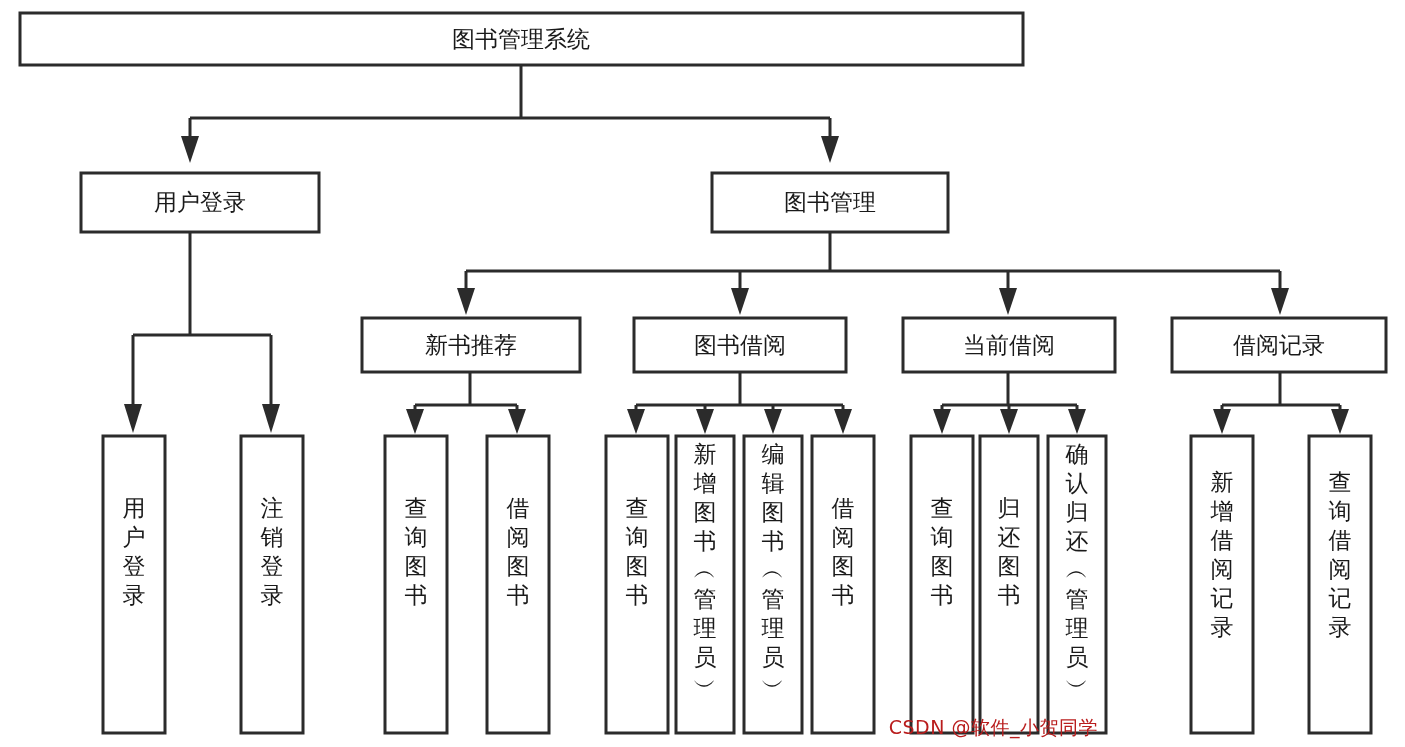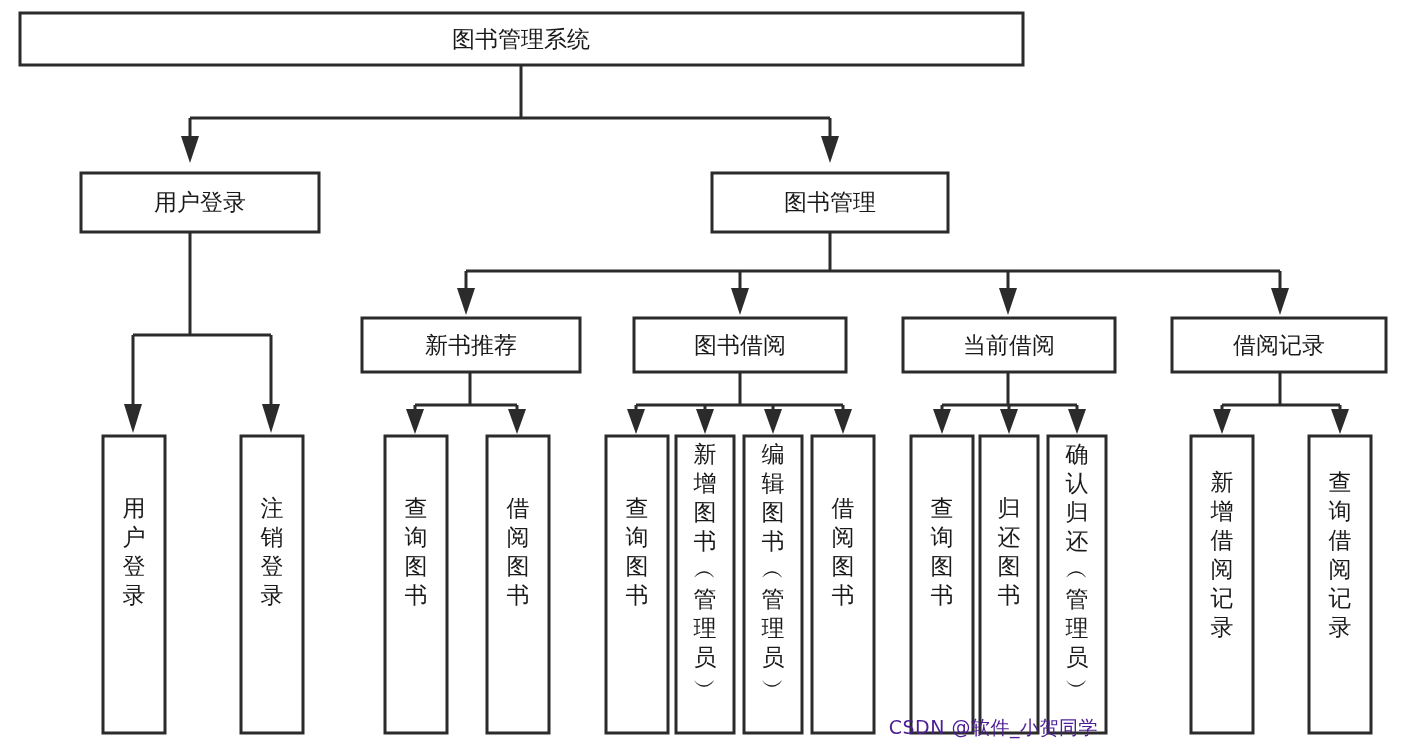--- a/index.html
+++ b/index.html
@@ -53,21 +53,21 @@
   .node-label-vertical {
     fill: #1a1a1a;
     font-family: "DejaVu Sans", sans-serif;
     font-size: 23px;
     text-anchor: middle;
   }
   .watermark {
     position: absolute;
     right: 12px;
     bottom: 6px;
-    color: #4c1d95;
+    color: #b91c1c;
     font-family: "DejaVu Sans", sans-serif;
     font-size: 19px;
     white-space: nowrap;
     letter-spacing: 0.5px;
     pointer-events: none;
   }
 </style>
 </head>
 <body>
 

